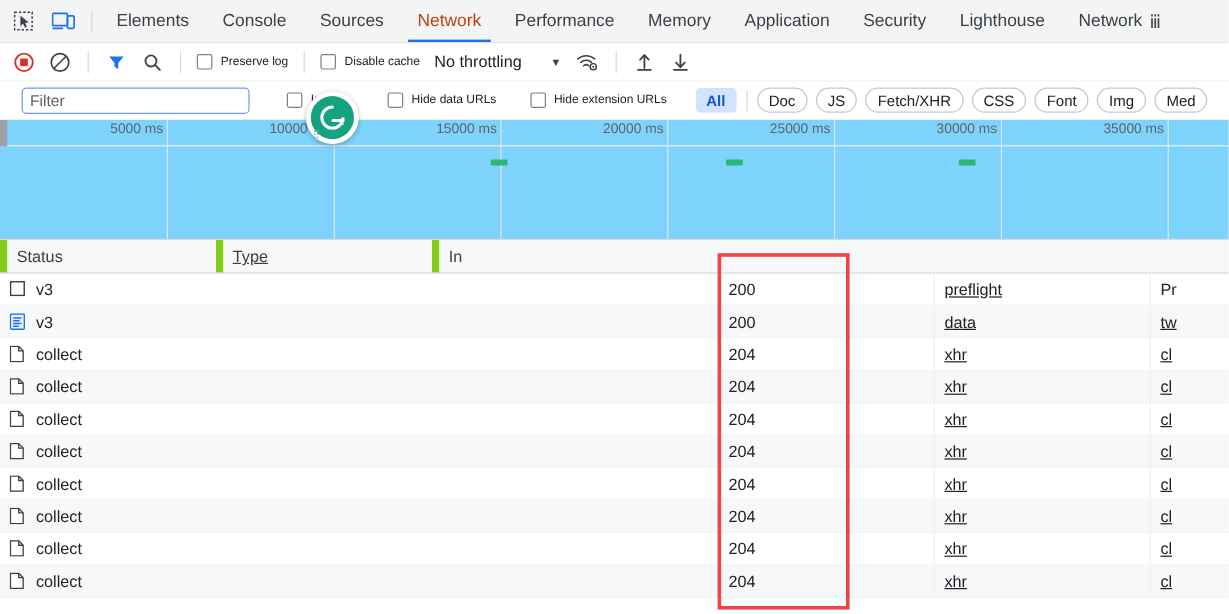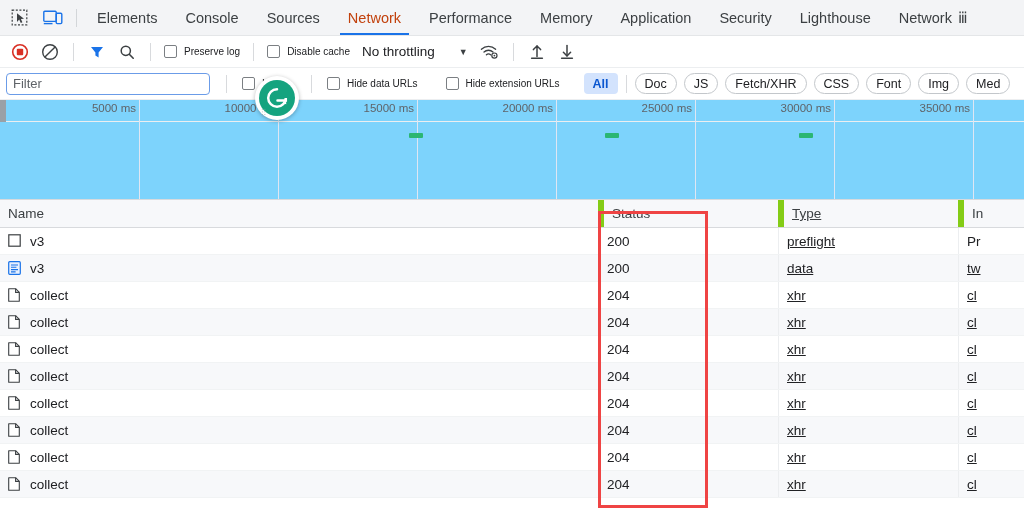--- a/index.html
+++ b/index.html
@@ -81,21 +81,21 @@
     padding: 0 6px; white-space: nowrap;
   }
   .caret { font-size: 9px; color: #3c4043; }
 
   
   .filterbar {
     display: flex; align-items: center;
     height: 32px;
     background: #ffffff;
     border-bottom: 1px solid #eceef0;
-    padding: 0 6px;
+    padding: 0 18px;
     gap: 4px;
     position: relative;
   }
   .filter-input {
     width: 204px; height: 22px;
     border: 1px solid #6b9ce8;
     border-radius: 4px;
     padding: 0 6px;
     font-size: 13px;
     font-family: "Liberation Sans", sans-serif;
@@ -422,23 +422,20 @@
       </div>
 
     <div class="ov-bar" style="left:409px;width:14px"></div>
     <div class="ov-bar" style="left:605px;width:14px"></div>
     <div class="ov-bar" style="left:799px;width:14px"></div>
   </div>
 
   <div class="grid">
 
     <div class="row head">
-      <div class="cell c-name">
-          <span>Name</span>
-        </div>
       <div class="cell c-status">
           <span>Status</span>
         </div>
       <div class="cell c-type">
           <span>Type</span>
         </div>
       <div class="cell c-init">
           <span>In</span>
         </div>
     </div>

